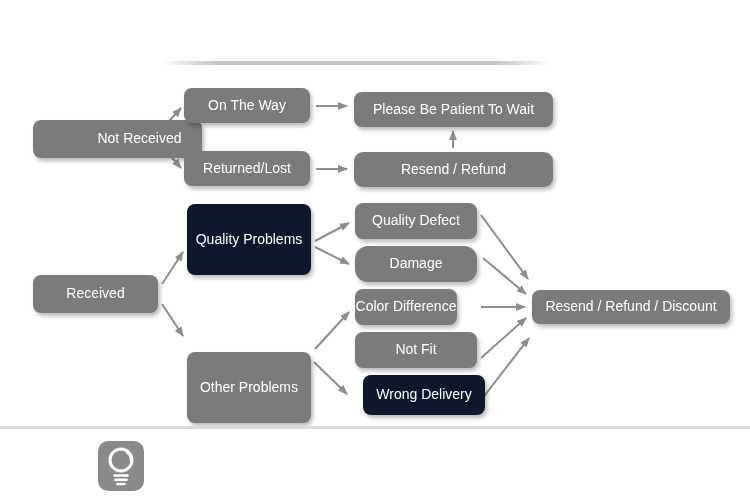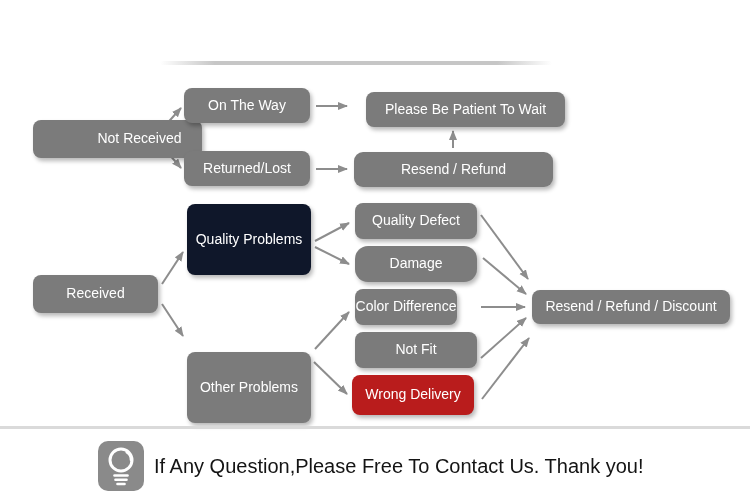--- a/index.html
+++ b/index.html
@@ -61,39 +61,38 @@
       <line x1="483" y1="258" x2="526" y2="294" stroke="#8d8d8d" stroke-width="2" marker-end="url(#ah)"></line>
       <line x1="481" y1="307" x2="525" y2="307" stroke="#8d8d8d" stroke-width="2" marker-end="url(#ah)"></line>
       <line x1="481" y1="358" x2="526" y2="318" stroke="#8d8d8d" stroke-width="2" marker-end="url(#ah)"></line>
       <line x1="482" y1="399" x2="529" y2="338" stroke="#8d8d8d" stroke-width="2" marker-end="url(#ah)"></line>
     </svg>
 
   <div id="nodes">
       <div class="node" style="left: 33px; top: 120px; width: 125px; height: 38px; background: rgb(123, 123, 123); color: rgb(255, 255, 255); padding-left: 44px;">Not Received</div>
       <div class="node" style="left: 184px; top: 88px; width: 126px; height: 35px; background: rgb(123, 123, 123); color: rgb(255, 255, 255);">On The Way</div>
       <div class="node" style="left: 184px; top: 151px; width: 126px; height: 35px; background: rgb(123, 123, 123); color: rgb(255, 255, 255);">Returned/Lost</div>
-      <div class="node" style="left: 354px; top: 92px; width: 199px; height: 35px; background: rgb(123, 123, 123); color: rgb(255, 255, 255); margin-left: 12px;">Please Be Patient To Wait</div>
+      <div class="node" style="left: 354px; top: 92px; width: 199px; height: 35px; background: rgb(123, 123, 123); color: rgb(255, 255, 255);">Please Be Patient To Wait</div>
       <div class="node" style="left: 354px; top: 152px; width: 199px; height: 35px; background: rgb(123, 123, 123); color: rgb(255, 255, 255); border-radius: 9px;">Resend / Refund</div>
       <div class="node" style="left: 33px; top: 275px; width: 125px; height: 38px; background: rgb(123, 123, 123); color: rgb(255, 255, 255);">Received</div>
       <div class="node" style="left: 187px; top: 204px; width: 124px; height: 71px; background: #0f172a; color: rgb(255, 255, 255);">Quality Problems</div>
       <div class="node" style="left: 187px; top: 324px; width: 124px; height: 71px; background: rgb(123, 123, 123); color: #ffffff; margin-top: 28px;">Other Problems</div>
       <div class="node" style="left: 355px; top: 203px; width: 122px; height: 36px; background: rgb(123, 123, 123); color: rgb(255, 255, 255);">Quality Defect</div>
       <div class="node" style="left: 355px; top: 246px; width: 122px; height: 36px; background: rgb(123, 123, 123); color: rgb(255, 255, 255); border-radius: 13px;">Damage</div>
       <div class="node" style="left: 355px; top: 289px; width: 102px; height: 36px; background: rgb(123, 123, 123); color: rgb(255, 255, 255);">Color Difference</div>
       <div class="node" style="left: 355px; top: 332px; width: 122px; height: 36px; background: rgb(123, 123, 123); color: rgb(255, 255, 255);">Not Fit</div>
-      <div class="node" style="left: 352px; top: 375px; width: 122px; height: 40px; background: #b91c1c; color: rgb(255, 255, 255);">Wrong Delivery</div>
+      <div class="node" style="left: 363px; top: 375px; width: 122px; height: 40px; background: #0f172a; color: rgb(255, 255, 255);">Wrong Delivery</div>
       <div class="node" style="left: 532px; top: 290px; width: 198px; height: 34px; background: rgb(123, 123, 123); color: rgb(255, 255, 255);">Resend / Refund / Discount</div>
     </div>
 
   <div class="footer-divider"></div>
 
   <div class="footer-icon">
     <svg width="46" height="50" viewBox="0 0 46 50">
       <circle cx="23" cy="19" r="11" fill="none" stroke="#ffffff" stroke-width="3"></circle>
       <path d="M 28.5 11.5 a 8.5 8.5 0 0 1 4.2 7.5" fill="none" stroke="#ffffff" stroke-width="2" stroke-linecap="round"></path>
       <line x1="16.5" y1="34.5" x2="29.5" y2="34.5" stroke="#ffffff" stroke-width="2.6" stroke-linecap="round"></line>
       <line x1="17.5" y1="38.8" x2="28.5" y2="38.8" stroke="#ffffff" stroke-width="2.6" stroke-linecap="round"></line>
       <line x1="19.5" y1="43" x2="26.5" y2="43" stroke="#ffffff" stroke-width="2.6" stroke-linecap="round"></line>
     </svg>
   </div>
-  <div class="footer-message">If Any Question,Please Free To Contact Us. Thank you!</div>
 
 </div>
 
 </body></html>

